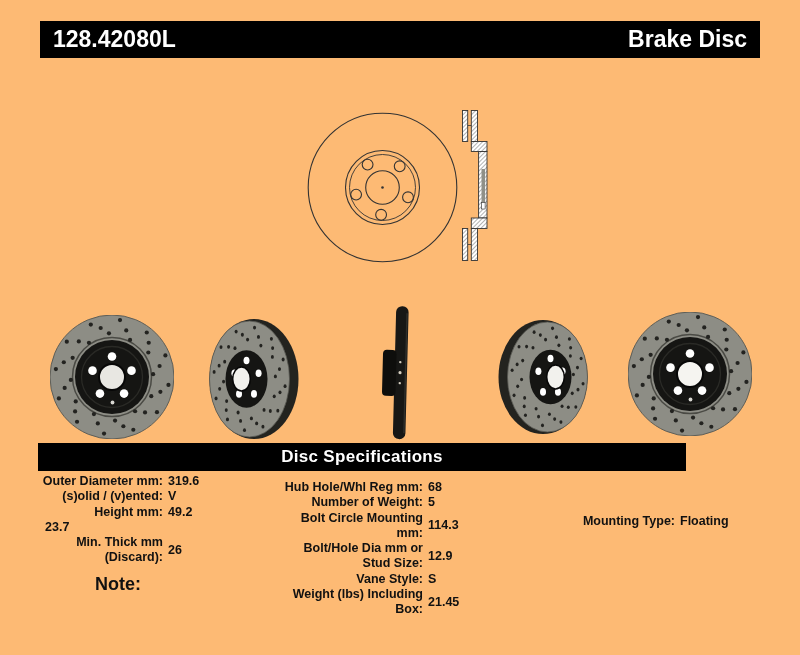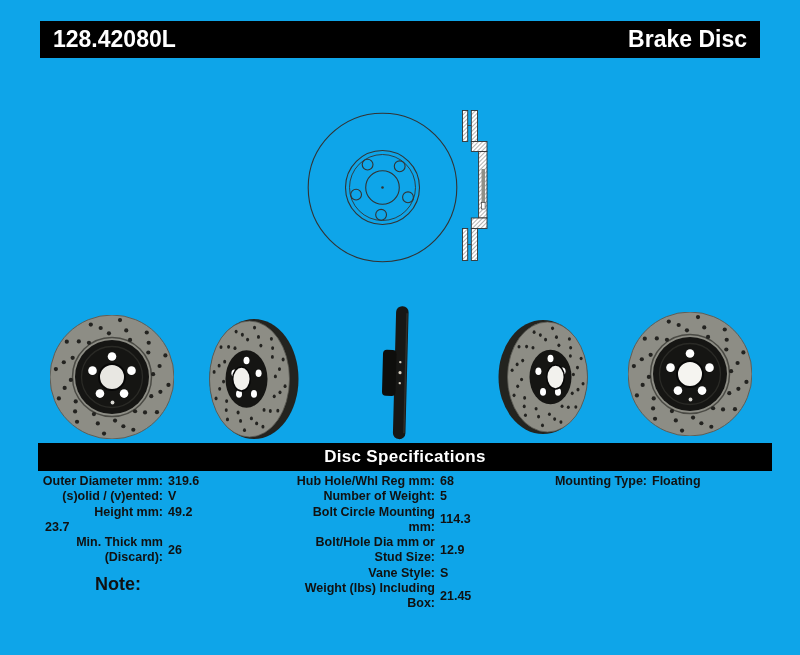--- a/index.html
+++ b/index.html
@@ -1,36 +1,36 @@
 <!DOCTYPE html>
 <html><head>
 <meta charset="utf-8">
 <style>
   html,body{margin:0;padding:0;background:#ffffff;}
-  .page{position:relative;width:800px;height:655px;background:#0ea5e9;overflow:hidden;
+  .page{position:relative;width:800px;height:655px;background:#fdba74;overflow:hidden;
         font-family:"Liberation Sans",sans-serif;color:#111;}
   .topbar{position:absolute;left:40px;top:21px;width:720px;height:37px;background:#000;
           display:flex;align-items:center;justify-content:space-between;
           padding:0 13px;box-sizing:border-box;}
   .topbar span{color:#fff;font-size:23px;font-weight:bold;white-space:nowrap;}
   .tech-drawing{position:absolute;left:290px;top:90px;width:220px;height:185px;}
   .photo{position:absolute;}
-  .specbar{position:absolute;left:38px;top:443px;width:734px;height:28px;background:#000;
+  .specbar{position:absolute;left:38px;top:443px;width:648px;height:28px;background:#000;
            display:flex;align-items:center;justify-content:center;}
   .specbar span{color:#fff;font-size:17px;font-weight:bold;letter-spacing:0.3px;}
   .spec-col{position:absolute;top:474px;}
   .spec-row{display:flex;line-height:15.3px;font-size:12.5px;font-weight:bold;align-items:center;}
   .spec-row .lbl{text-align:right;flex:0 0 auto;}
   .col1 .lbl{width:123px;}
   .col2 .lbl{width:150px;}
   .col3 .lbl{width:95px;}
   .spec-row .val{margin-left:5px;white-space:nowrap;}
   .col1{left:40px;}
-  .col2{left:285px;}
-  .col3{left:552px;}
+  .col2{left:273px;margin-top:6px;}
+  .col3{left:580px;margin-top:40px;}
   .note{position:absolute;left:95px;top:574px;font-size:18px;font-weight:bold;}
 </style>
 </head>
 <body>
 
 <div class="page">
 
   <div class="topbar">
     <span>128.42080L</span>
     <span>Brake Disc</span>

